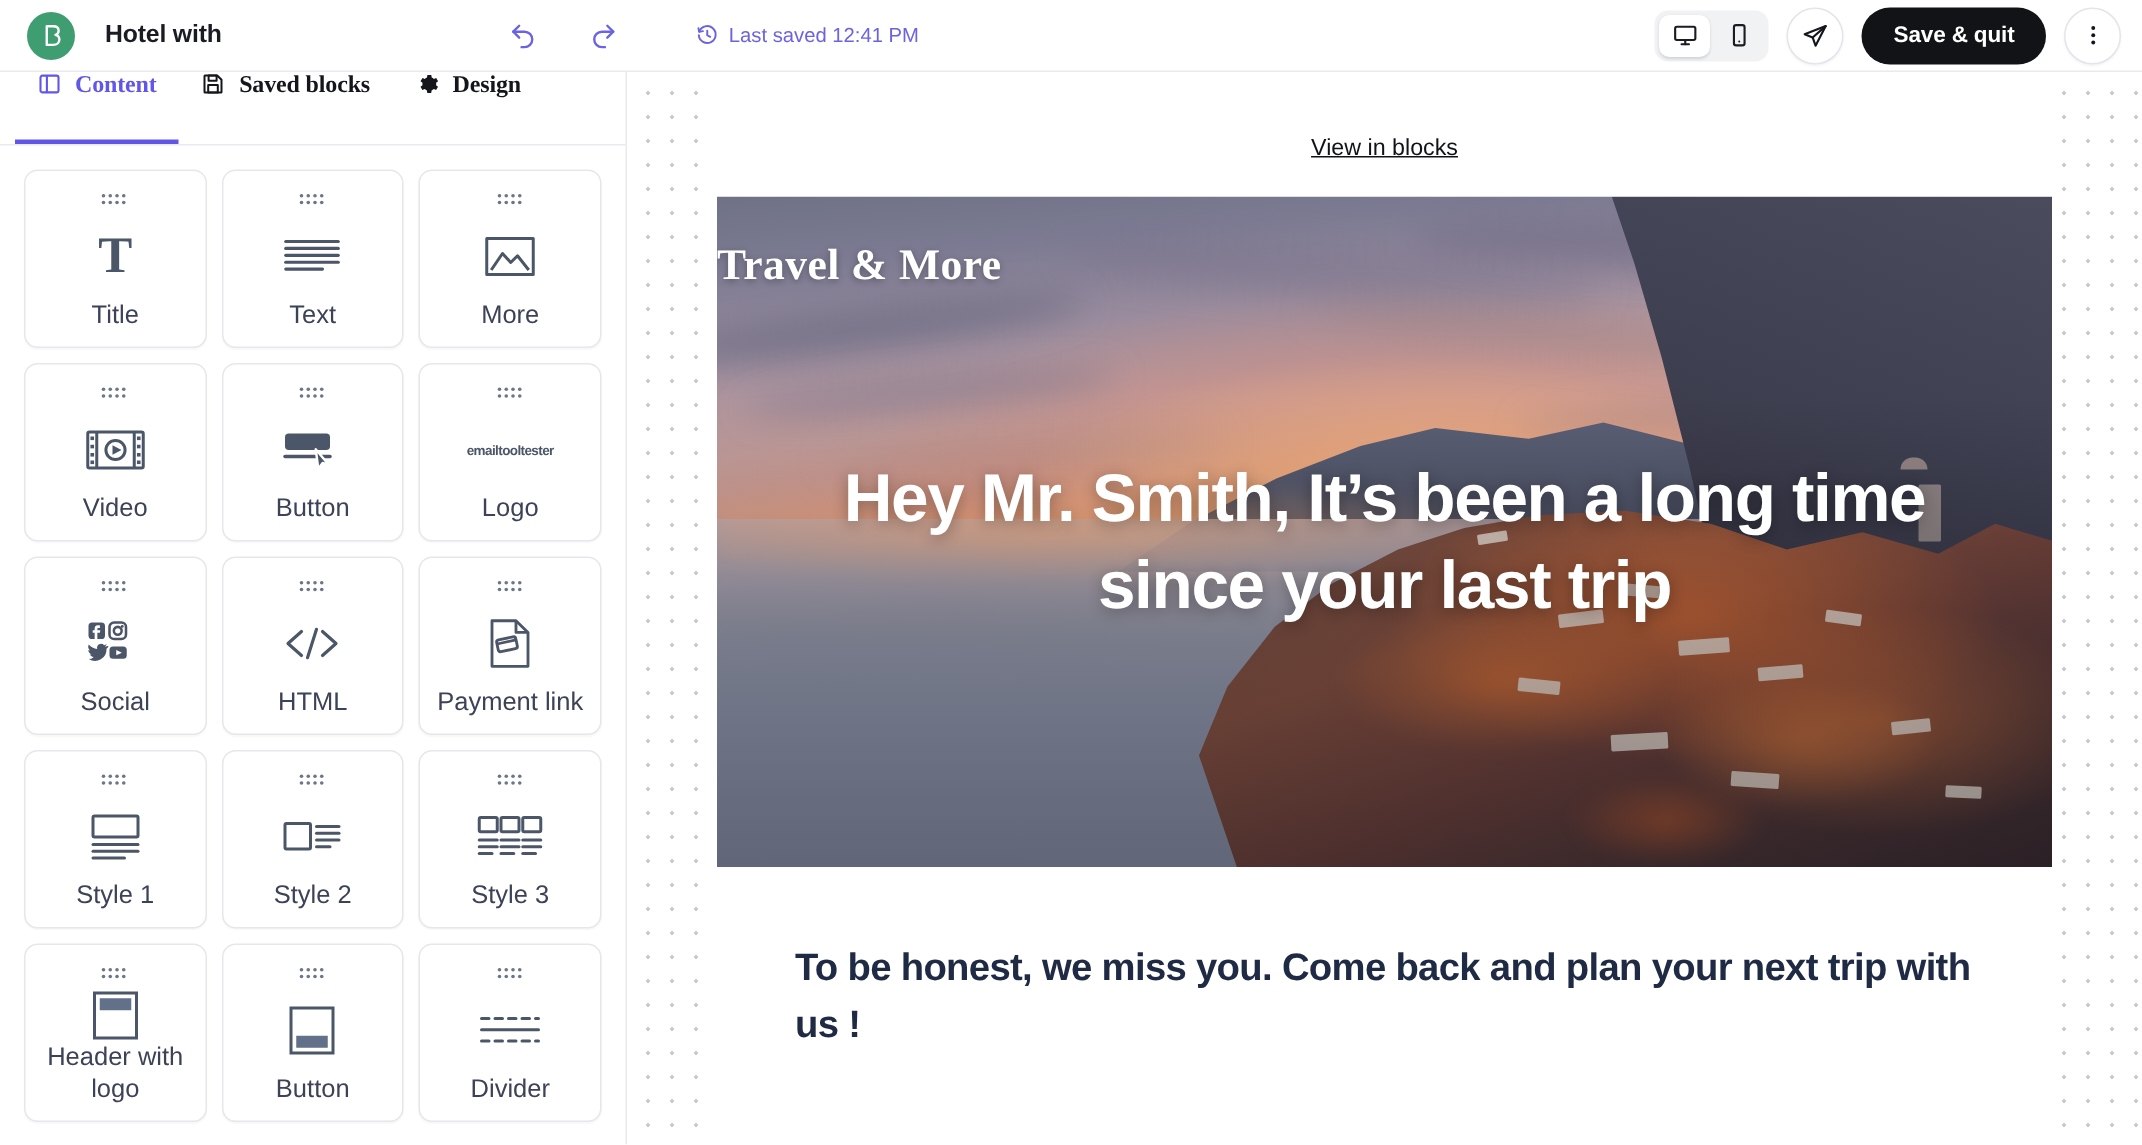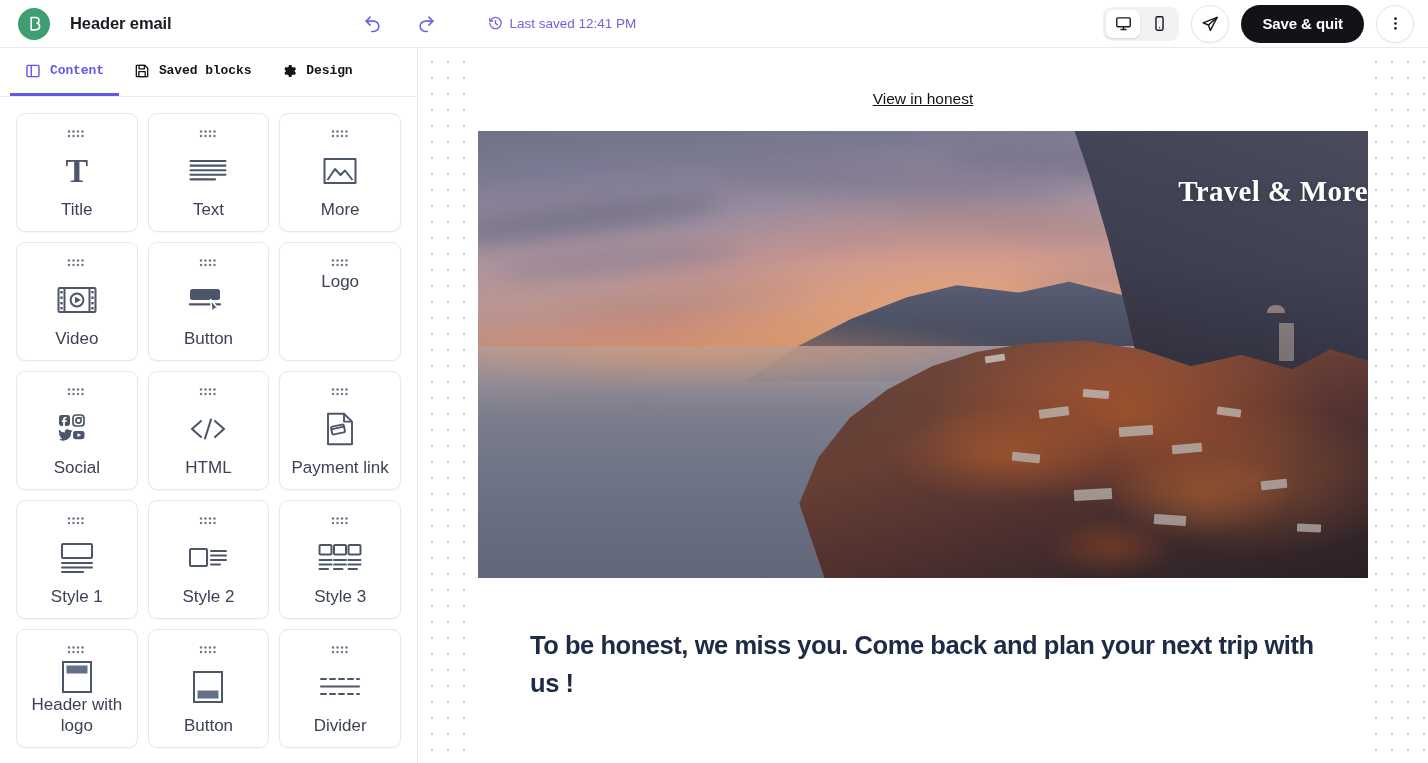--- a/index.html
+++ b/index.html
@@ -100,26 +100,26 @@
     border-right: 1px solid #e9eaee;
     display: flex; flex-direction: column; min-height: 0;
   }
   .tabs {
     display: flex; align-items: stretch;
     height: 49px; min-height: 49px;
     border-bottom: 1px solid #e9eaee;
     padding-left: 10px; gap: 0;
   }
   .tab {
-    display: flex; align-items: center; gap: 9px;
+    display: flex; align-items: flex-start; gap: 9px;
     padding: 0 15px;
-    font-size: 13px; font-weight: 700; color: #15161c;
+    font-size: 16px; font-weight: 700; color: #15161c;
     cursor: pointer; border-bottom: 3px solid transparent;
     background: none; border-top: none; border-left: none; border-right: none;
-    font-family: Liberation Mono, monospace;
+    font-family: Liberation Serif, serif;
     letter-spacing: -0.1px;
   }
   .tab.active { color: #6156e8; border-bottom-color: #6156e8; }
   .tab svg { display: block; flex: 0 0 auto; }
 
   .blocks-scroll {
     flex: 1 1 auto; overflow: hidden;
     padding: 16px 16px 0 16px;
   }
   .blocks-grid {
@@ -248,27 +248,26 @@
   }
   .wall {
     position: absolute; border-radius: 1px;
   }
   .hero-dark {
     position: absolute; inset: 0;
     background: linear-gradient(180deg, rgba(10,12,22,0) 30%, rgba(12,14,24,.22) 62%, rgba(10,12,20,.30) 100%);
   }
   .hero-brand {
     position: absolute; top: 30px; left: 0; right: 0;
-    text-align: right;
+    text-align: left;
     font-family: "Liberation Serif", serif;
     font-size: 29px; font-weight: 700; color: #ffffff;
     letter-spacing: .3px;
     text-shadow: 0 1px 5px rgba(0,0,0,.30);
     z-index: 4;
-    margin-top: 14px;
   }
   .hero-headline {
     position: absolute; left: 52px; right: 52px; top: 172px;
     text-align: center; color: #ffffff;
     font-size: 45px; line-height: 58px; font-weight: 700;
     letter-spacing: -0.9px;
     text-shadow: 0 2px 10px rgba(0,0,0,.32);
     z-index: 4;
   }
 
@@ -287,21 +286,21 @@
 <body>
 
 <div class="topbar">
 
   <div class="brand-logo">
     <svg width="20" height="20" viewBox="0 0 24 24" fill="none">
       <path d="M8.6 4.2h5.1c2.7 0 4.4 1.4 4.4 3.6 0 1.8-1.2 2.9-2.5 3.3 1.8.4 3.1 1.7 3.1 3.7 0 2.5-2 4.3-5 4.3H8.6V4.2z" stroke="#ffffff" stroke-width="1.9" stroke-linejoin="round" fill="none"></path>
     </svg>
   </div>
 
-  <div class="doc-title">Header email</div>
+  <div class="doc-title">Hotel with</div>
 
   <div class="topbar-center">
     <button class="icon-btn" title="Undo">
       <svg width="19" height="19" viewBox="0 0 24 24" fill="none" stroke="currentColor" stroke-width="2" stroke-linecap="round" stroke-linejoin="round">
         <polyline points="9 14 4 9 9 4"></polyline>
         <path d="M4 9h9.5a6.5 6.5 0 0 1 0 13H11"></path>
       </svg>
     </button>
     <button class="icon-btn" title="Redo">
       <svg width="19" height="19" viewBox="0 0 24 24" fill="none" stroke="currentColor" stroke-width="2" stroke-linecap="round" stroke-linejoin="round">
@@ -528,20 +527,23 @@
               <circle cx="2" cy="2.5" r="1.2"></circle>
                 <circle cx="6.5" cy="2.5" r="1.2"></circle>
                 <circle cx="11" cy="2.5" r="1.2"></circle>
                 <circle cx="15.5" cy="2.5" r="1.2"></circle>
               <circle cx="2" cy="7" r="1.2"></circle>
                 <circle cx="6.5" cy="7" r="1.2"></circle>
                 <circle cx="11" cy="7" r="1.2"></circle>
                 <circle cx="15.5" cy="7" r="1.2"></circle>
             </svg>
           </span>
+          <div class="block-art">
+            <span class="logo-wordmark">emailtooltester</span>
+          </div>
           <div class="block-label">Logo</div>
         </div>
 
         <div class="block-card">
           <span class="drag-dots">
             <svg width="19" height="10" viewBox="0 0 19 10" fill="#6b7689">
               <circle cx="2" cy="2.5" r="1.2"></circle>
                 <circle cx="6.5" cy="2.5" r="1.2"></circle>
                 <circle cx="11" cy="2.5" r="1.2"></circle>
                 <circle cx="15.5" cy="2.5" r="1.2"></circle>
@@ -762,21 +764,21 @@
         </div>
 
       </div>
     </div>
   </div>
 
   <div class="canvas">
     <div class="email-sheet">
 
       <div class="view-browser-wrap">
-        <span class="view-browser">View in honest</span>
+        <span class="view-browser">View in blocks</span>
       </div>
 
       <div class="hero">
         <div class="hero-sky"></div>
 
         <div class="cloud" style="left:-6%;top:17%;width:300px;height:26px;background:rgba(92,96,120,.55);transform:rotate(-7deg);"></div>
         <div class="cloud" style="left:2%;top:27%;width:250px;height:20px;background:rgba(108,106,132,.45);transform:rotate(-5deg);"></div>
         <div class="cloud" style="left:26%;top:8%;width:360px;height:30px;background:rgba(120,112,136,.42);transform:rotate(4deg);"></div>
         <div class="cloud" style="left:52%;top:4%;width:420px;height:34px;background:rgba(98,96,122,.40);transform:rotate(2deg);"></div>
         <div class="cloud" style="left:44%;top:18%;width:330px;height:24px;background:rgba(150,126,130,.35);transform:rotate(6deg);"></div>
@@ -801,20 +803,21 @@
           <div class="roof" style="left:76%;top:86%;width:32px;height:10px;transform:rotate(4deg);"></div>
           <div class="roof" style="left:88%;top:78%;width:26px;height:9px;transform:rotate(-6deg);"></div>
           <div class="roof" style="left:57%;top:50%;width:20px;height:7px;transform:rotate(-9deg);"></div>
           <div class="roof" style="left:92%;top:88%;width:24px;height:8px;transform:rotate(3deg);"></div>
           <div class="wall" style="left:90%;top:43%;width:15px;height:38px;background:rgba(210,190,178,.55);"></div>
           <div class="wall" style="left:88.6%;top:39%;width:18px;height:8px;background:rgba(205,180,168,.6);border-radius:9px 9px 0 0;"></div>
         </div>
 
         <div class="hero-dark"></div>
         <div class="hero-brand">Travel &amp; More</div>
+        <div class="hero-headline">Hey Mr. Smith, It’s been a long time since your last trip</div>
       </div>
 
       <div class="email-body">
         <div class="body-lead">To be honest, we miss you. Come back and plan your next trip with us !</div>
       </div>
 
     </div>
   </div>
 </div>
 

